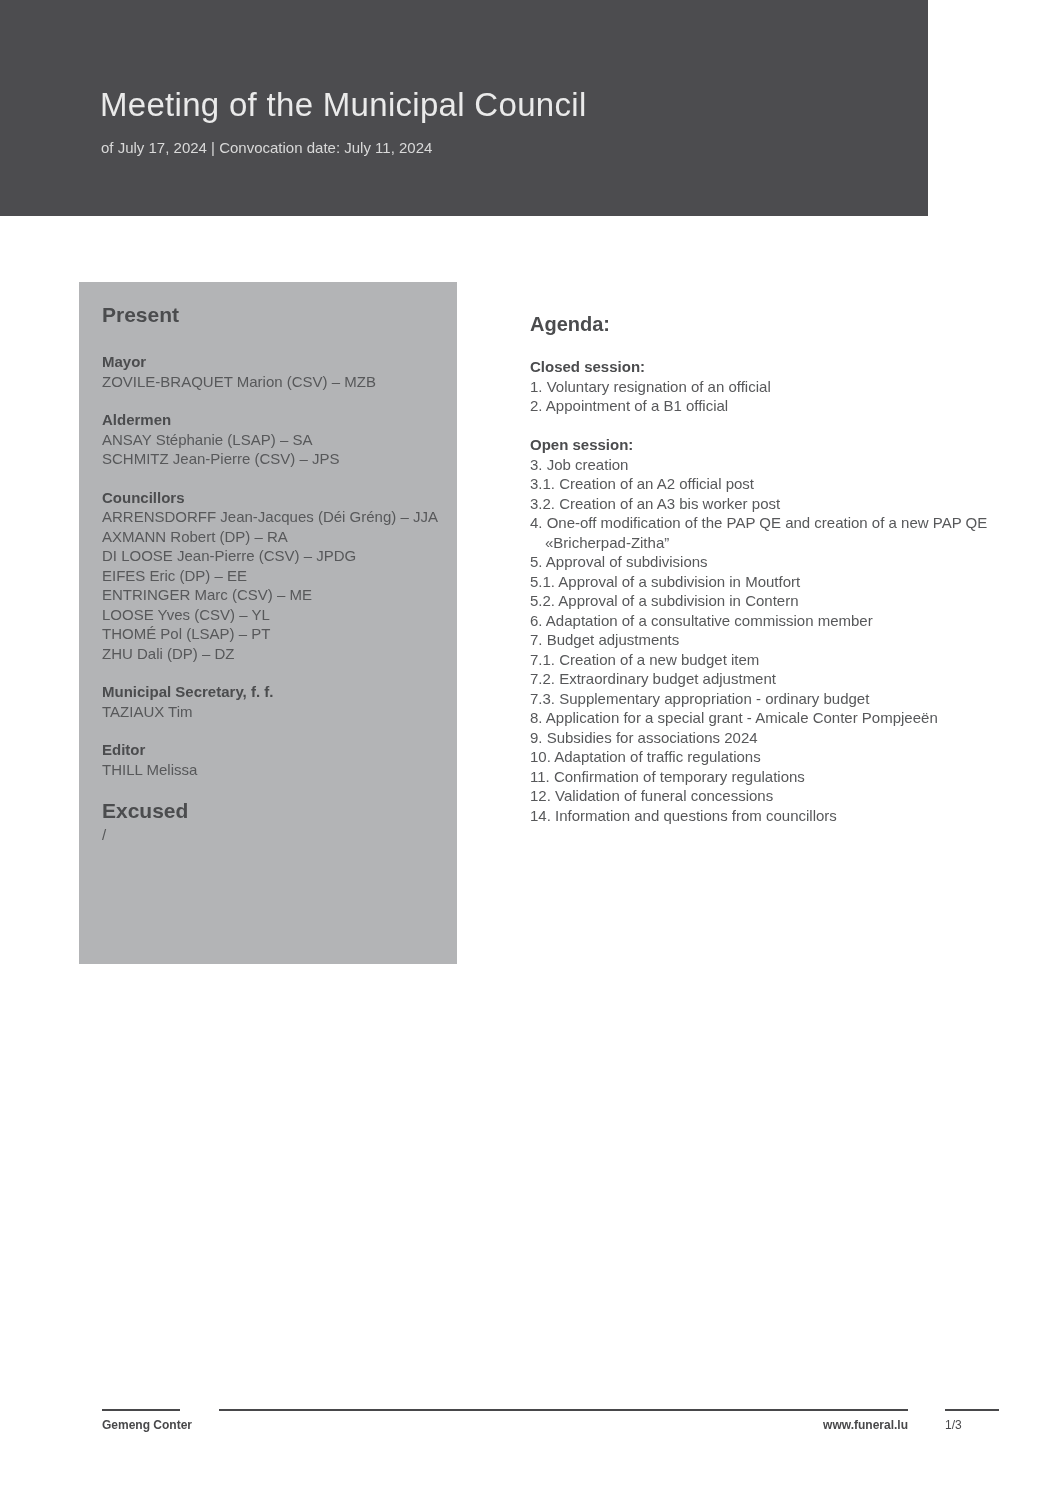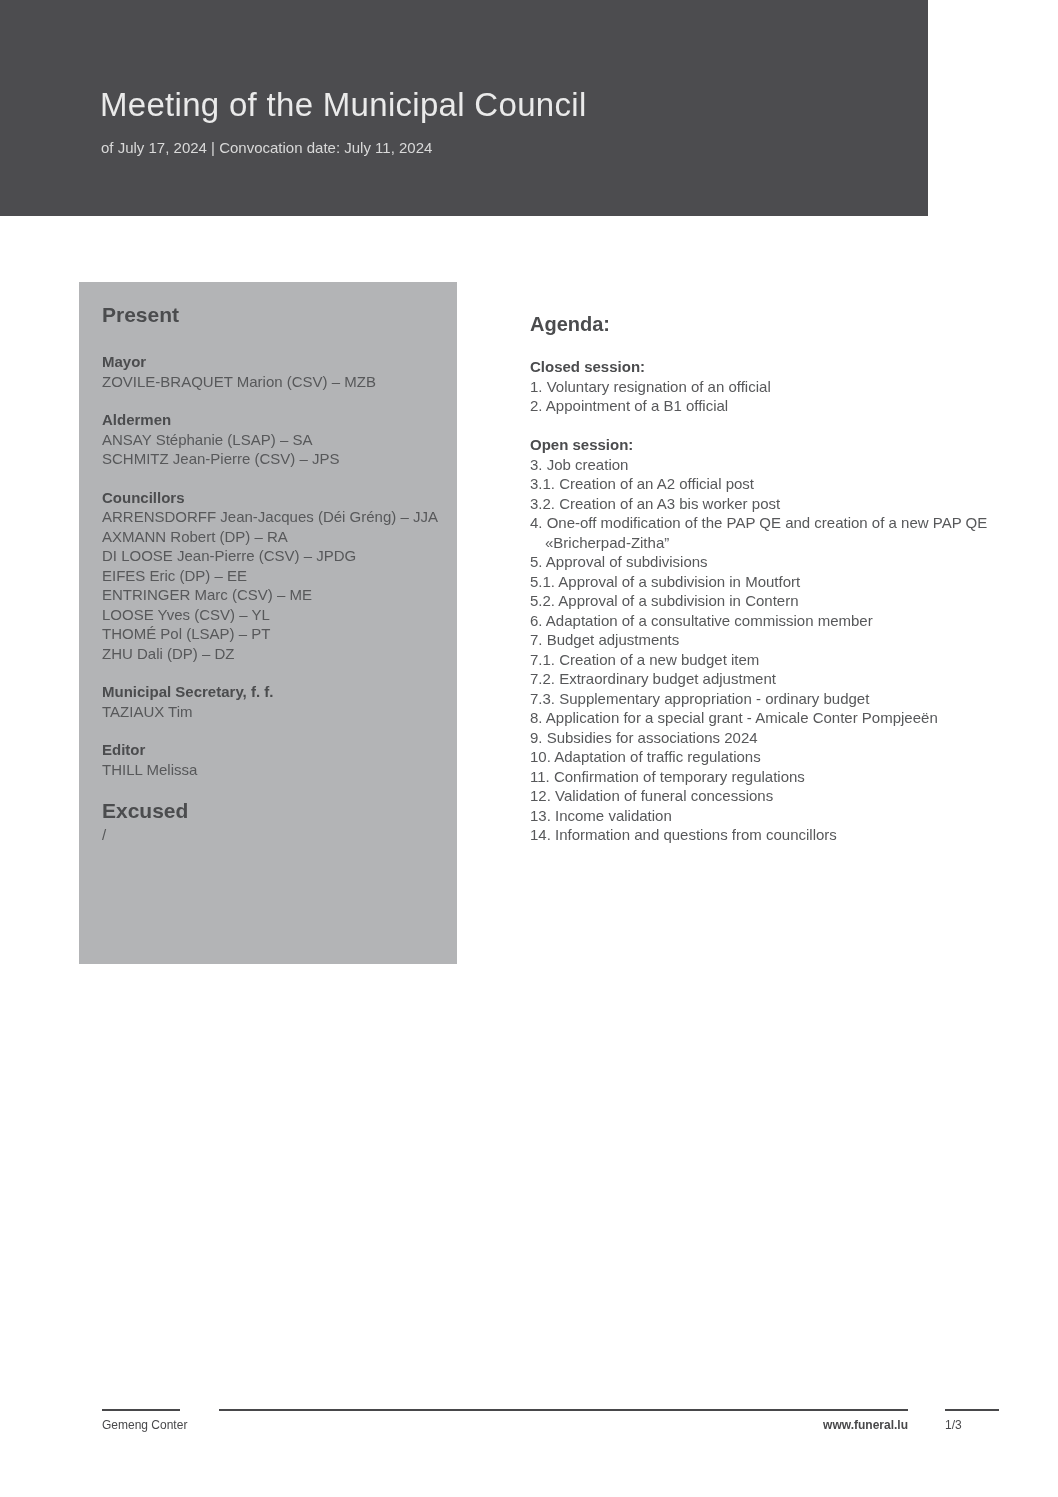--- a/index.html
+++ b/index.html
@@ -60,21 +60,21 @@
   .agenda-section { font-size: 15px; line-height: 19.5px; margin-bottom: 19.5px; }
   .section-label { font-weight: 700; color: #4b4c4e; }
   .agenda-item { padding-left: 15px; text-indent: -15px; }
 
   
   .footer-rule { position: absolute; height: 2px; background: #48484a; top: 1409px; }
   .footer-rule-left  { left: 102px; width: 78px; }
   .footer-rule-main  { left: 219px; width: 689px; }
   .footer-rule-right { left: 945px; width: 54px; }
   .footer-text { position: absolute; top: 1418px; font-size: 12px; color: #48484a; }
-  .footer-left-text { left: 102px; font-weight: 400; }
+  .footer-left-text { left: 102px; font-weight: 700; }
   .footer-website { left: 708px; width: 200px; text-align: right; font-weight: 700; }
   .footer-page { left: 945px; width: 54px; font-weight: 400; }
 </style>
 </head>
 <body>
 
 <div class="header-band">
   <div class="header-title">Meeting of the Municipal Council</div>
   <div class="header-subtitle">of July 17, 2024 | Convocation date: July 11, 2024</div>
 </div>
@@ -140,21 +140,20 @@
     <div class="agenda-item">6. Adaptation of a consultative commission member</div>
     <div class="agenda-item">7. Budget adjustments</div>
     <div class="agenda-item">7.1. Creation of a new budget item</div>
     <div class="agenda-item">7.2. Extraordinary budget adjustment</div>
     <div class="agenda-item">7.3. Supplementary appropriation - ordinary budget</div>
     <div class="agenda-item">8. Application for a special grant - Amicale Conter Pompjeeën</div>
     <div class="agenda-item">9. Subsidies for associations 2024</div>
     <div class="agenda-item">10. Adaptation of traffic regulations</div>
     <div class="agenda-item">11. Confirmation of temporary regulations</div>
     <div class="agenda-item">12. Validation of funeral concessions</div>
-    <div class="agenda-item">13. Income validation</div>
     <div class="agenda-item">14. Information and questions from councillors</div>
   </div>
 </section>
 
 <footer>
   <div class="footer-rule footer-rule-left"></div>
   <div class="footer-rule footer-rule-main"></div>
   <div class="footer-rule footer-rule-right"></div>
   <div class="footer-text footer-left-text">Gemeng Conter</div>
   <div class="footer-text footer-website">www.funeral.lu</div>

